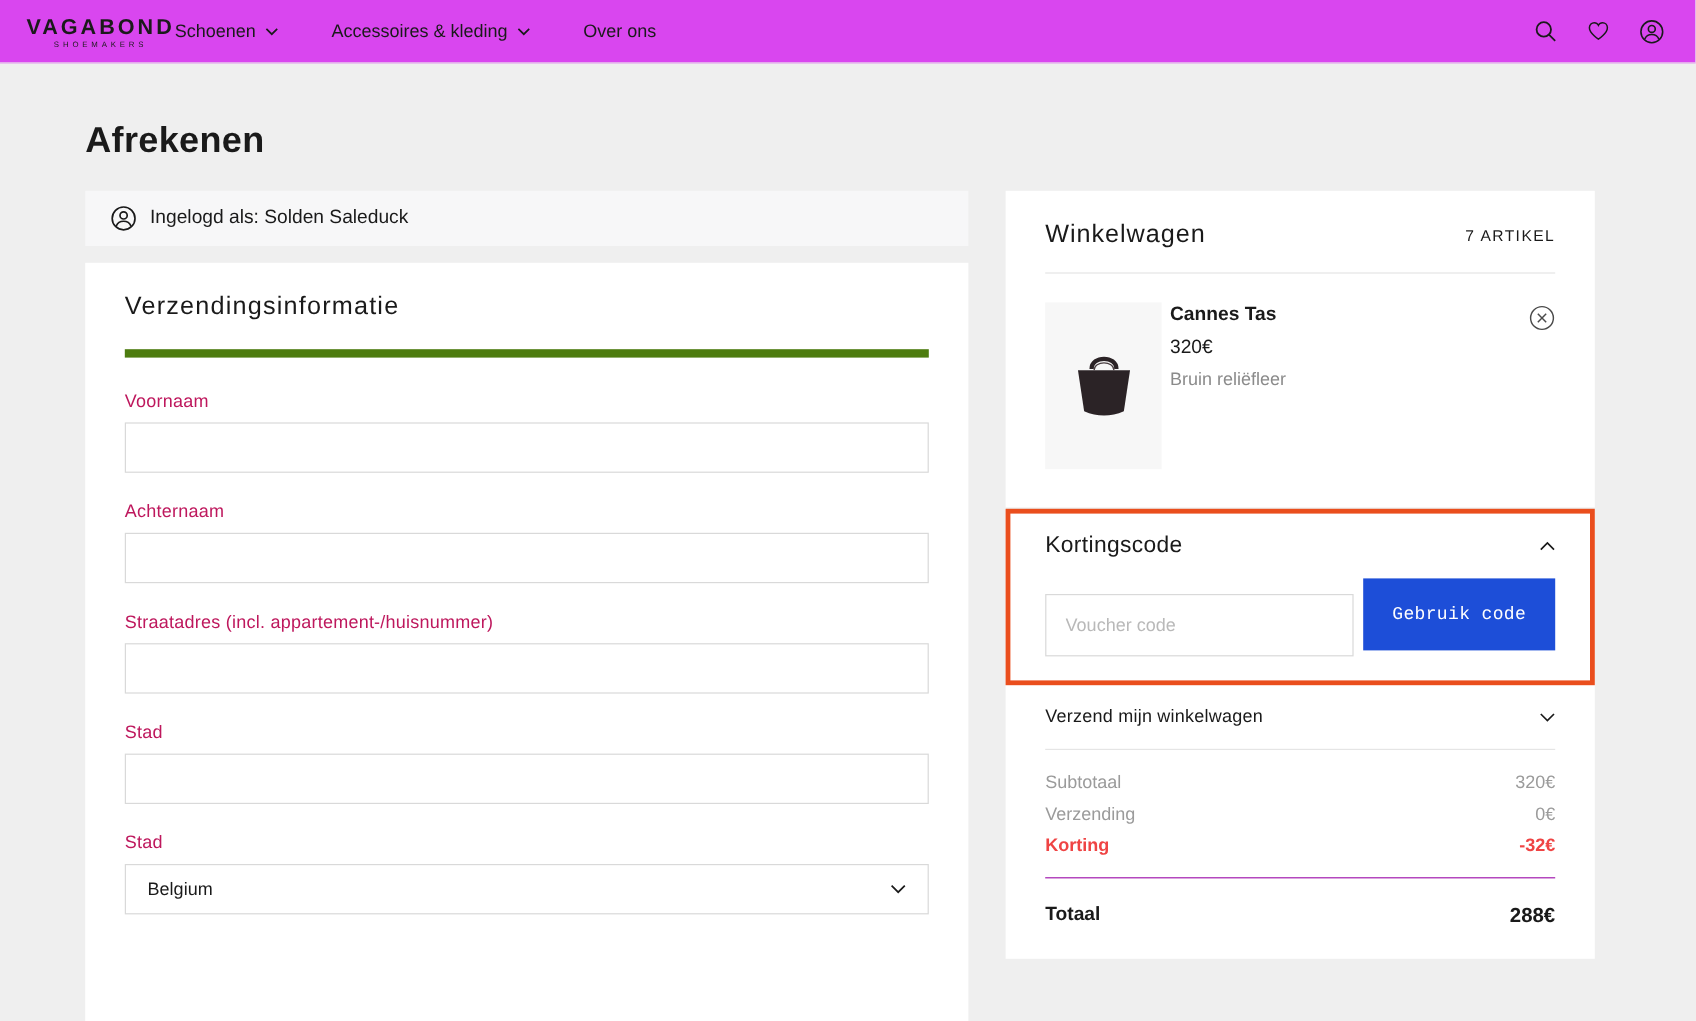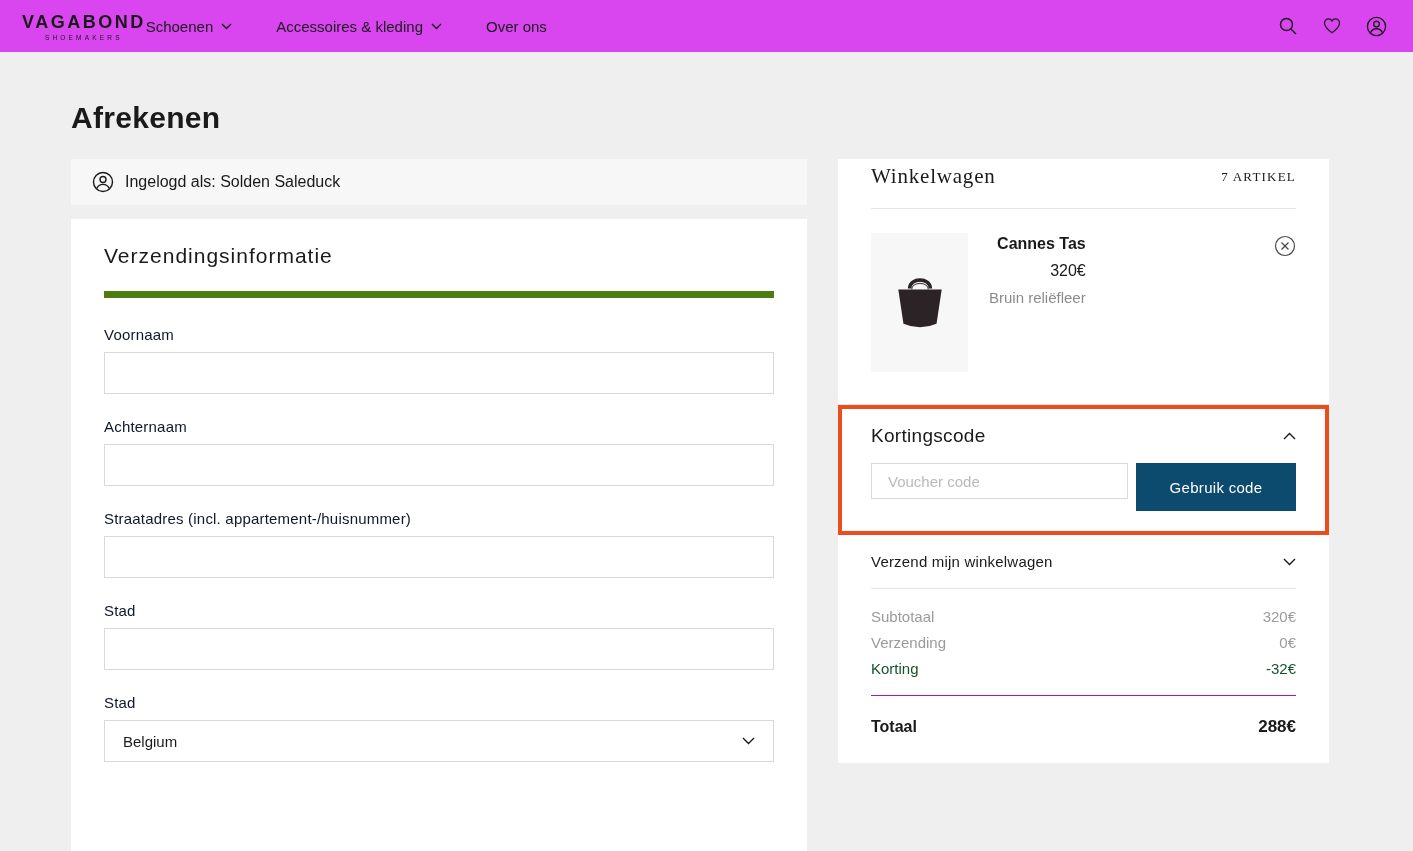--- a/index.html
+++ b/index.html
@@ -46,21 +46,21 @@
     margin-bottom: 14px;
     font-size: 16px;
   }
 
   
   .form-card { background: #ffffff; padding: 0 33px; min-height: 640px; }
   .form-card-header { padding: 25px 0 23px; border-bottom: 7px solid #4d7c0f; }
   .form-card-title { font-size: 21px; letter-spacing: 1px; font-weight: normal; }
   .form-body { padding-top: 28px; }
   .field { margin-bottom: 24px; }
-  .field label { display: block; font-size: 15px; color: #0f172a; margin-bottom: 9px; letter-spacing: 0.2px; }
+  .field label { display: block; font-size: 15px; color: #be185d; margin-bottom: 9px; letter-spacing: 0.2px; }
   .text-input {
     width: 100%;
     height: 42px;
     border: 1px solid #d9d9d9;
     background: #fff;
     font-size: 15px;
     font-family: inherit;
     padding: 0 14px;
     outline: none;
   }
@@ -76,33 +76,32 @@
     padding: 0 18px;
     font-size: 15px;
     cursor: pointer;
     background: #fff;
   }
 
   
   .cart-card { background: #ffffff; padding: 0 33px; }
   .cart-header {
     display: flex; align-items: center; justify-content: space-between;
-    padding: 5px 0 19px;
+    padding: 25px 0 19px;
     border-bottom: 1px solid #e5e5e5;
-    font-family: Liberation Serif, serif;
   }
   .cart-title { font-size: 21px; letter-spacing: 0.8px; font-weight: normal; }
   .cart-count { font-size: 13px; letter-spacing: 1.2px; }
   .product { display: flex; align-items: flex-start; padding: 24px 0 32px; }
   .product-img {
     width: 97px; height: 139px; flex: none;
     background: #f7f7f7;
     display: flex; align-items: center; justify-content: center;
   }
-  .product-info { margin-left: 21px; padding-top: 2px; text-align: right; }
+  .product-info { margin-left: 7px; padding-top: 2px; }
   .product-name { font-size: 16px; font-weight: bold; margin-bottom: 9px; }
   .product-price { font-size: 16px; margin-bottom: 9px; }
   .product-variant { font-size: 15px; color: #8b8b8b; }
   .remove-btn { margin-left: auto; cursor: pointer; line-height: 0; padding-top: 2px; }
 
   .voucher-wrap {
     position: relative;
     margin: 0 -33px;
     padding: 16px 33px 24px;
     border-top: 1px solid #e5e5e5;
@@ -110,45 +109,45 @@
   .annotation-box {
     position: absolute; inset: 0;
     border: 4px solid #ea4e1d;
     pointer-events: none;
     z-index: 2;
   }
   .voucher-head { display: flex; align-items: center; justify-content: space-between; padding: 4px 0 16px; cursor: pointer; }
   .voucher-head-label { font-size: 19px; letter-spacing: 0.3px; }
   .voucher-row { display: flex; gap: 8px; }
   .voucher-input {
-    flex: 1; height: 36px;
+    flex: 1; height: 52px;
     border: 1px solid #d9d9d9;
     font-size: 15px; font-family: inherit;
-    padding: 0 16px; outline: none;
+    padding: 0 16px; outline: none; margin-top: 13px;
   }
   .voucher-input::placeholder { color: #b9b9b9; }
   .voucher-btn {
-    width: 160px; height: 48px; flex: none;
-    background: #0c4a6e; color: #ffffff;
-    border: none; font-size: 15px; font-family: Liberation Sans, sans-serif;
+    width: 160px; height: 60px; flex: none;
+    background: #1d4ed8; color: #ffffff;
+    border: none; font-size: 15px; font-family: Liberation Mono, monospace;
     letter-spacing: 0.3px; cursor: pointer;
   }
 
   .sendcart-row {
     display: flex; align-items: center; justify-content: space-between;
     padding: 18px 0;
     border-bottom: 1px solid #e5e5e5;
     cursor: pointer;
   }
   .sendcart-label { font-size: 15px; letter-spacing: 0.2px; }
 
   .totals { padding: 19px 0 18px; border-bottom: 1px solid #a21caf; }
   .totals-row { display: flex; justify-content: space-between; font-size: 15px; color: #9b9b9b; margin-bottom: 9px; }
   .totals-row:last-child { margin-bottom: 0; }
-  .totals-row.discount { color: #14532d; }
+  .totals-row.discount { color: #ef4444; font-weight: bold; }
   .total-final { display: flex; justify-content: space-between; align-items: center; padding: 21px 0 26px; }
   .total-final .lbl { font-size: 16px; font-weight: bold; }
   .total-final .val { font-size: 17px; font-weight: bold; }
 
   svg { display: block; }
 </style>
 </head>
 <body>
 
 <header class="site-header">

